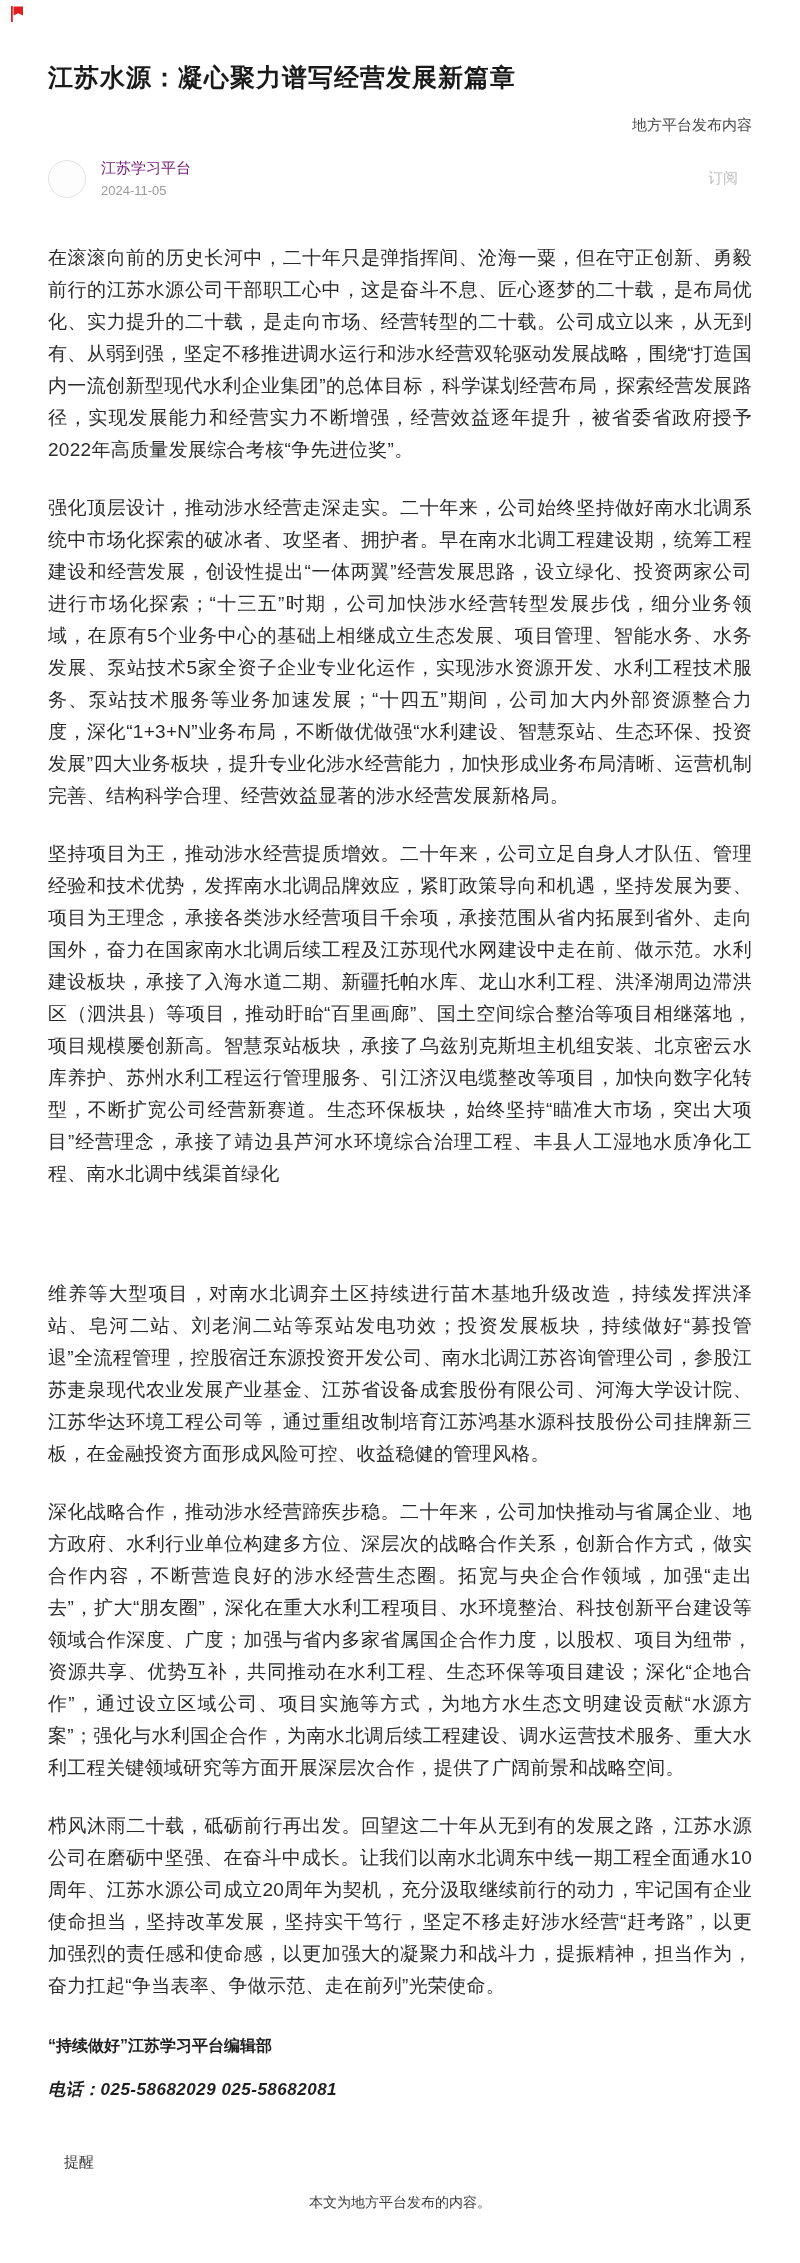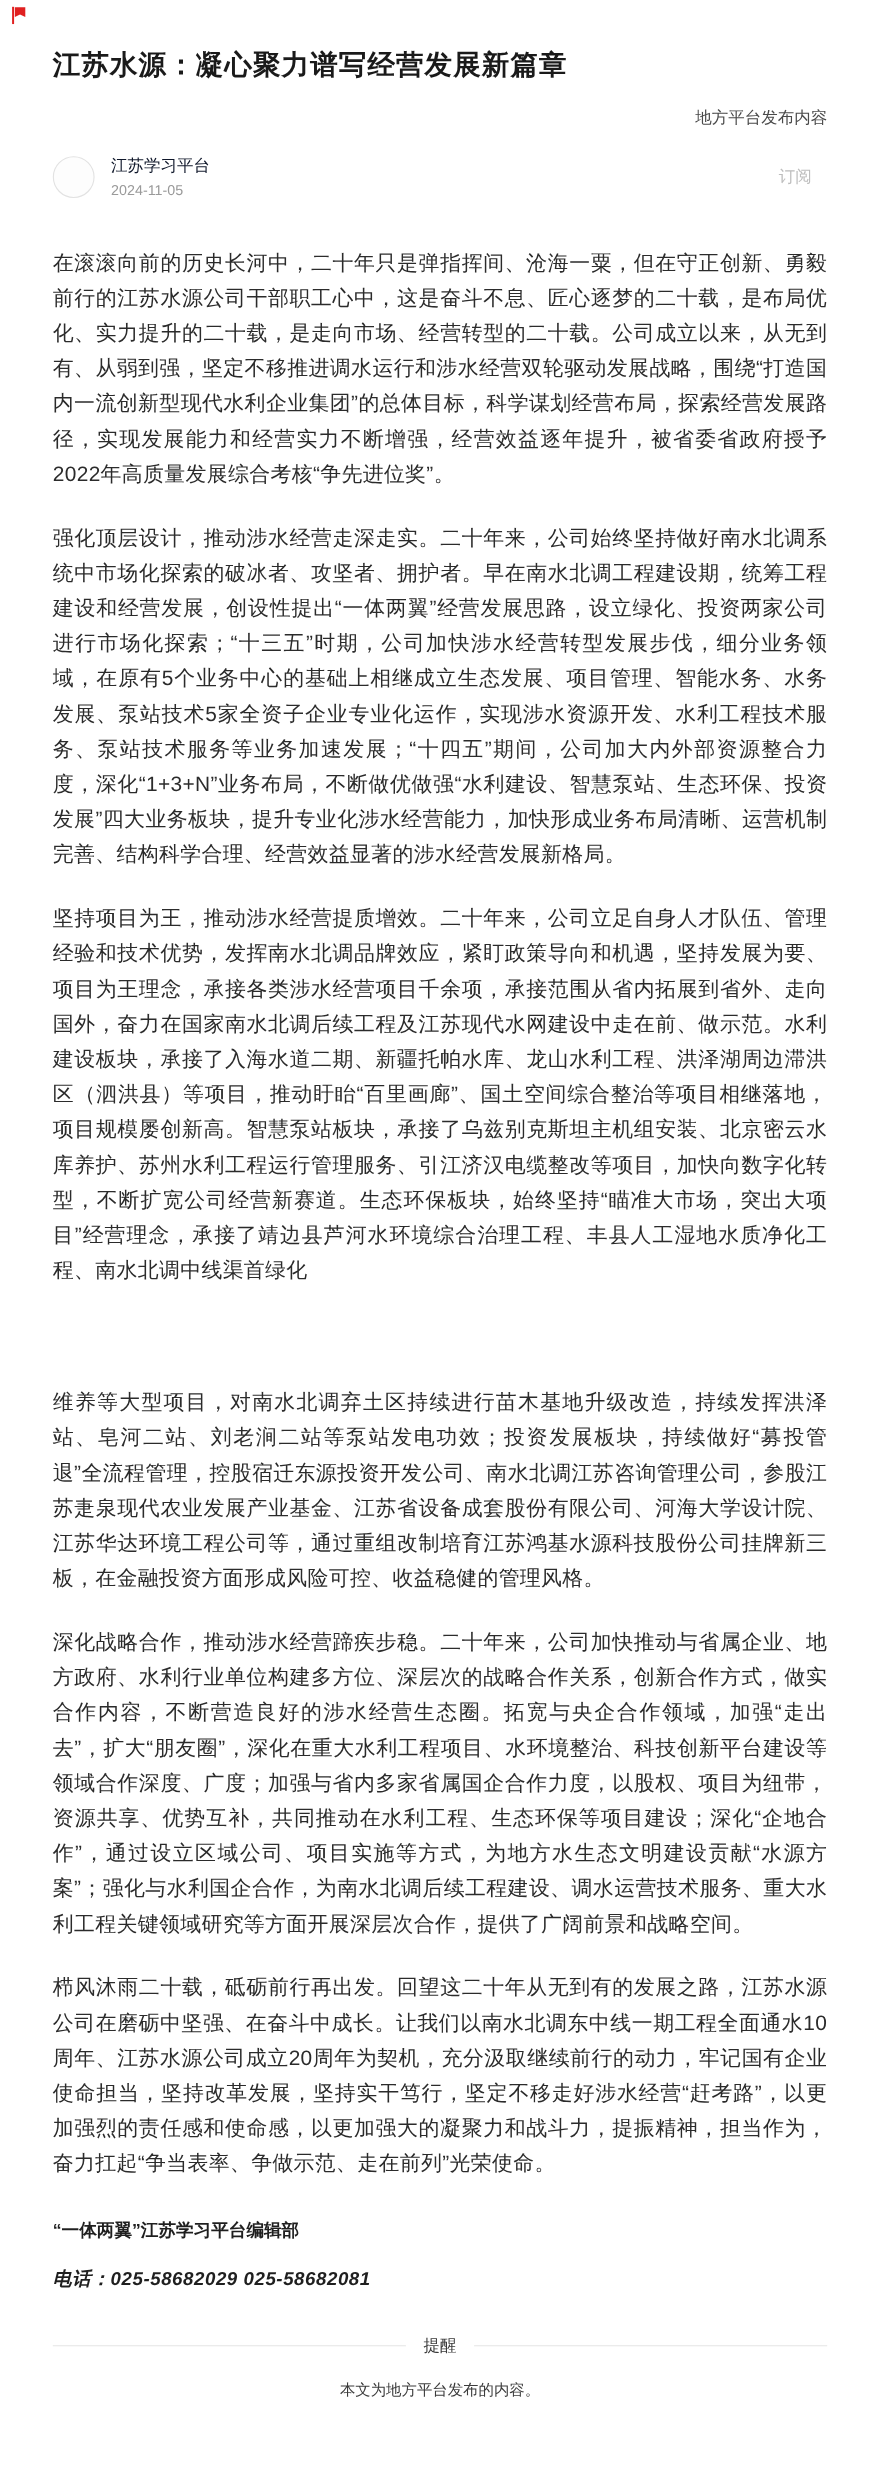--- a/index.html
+++ b/index.html
@@ -20,21 +20,21 @@
     left: 10px;
     width: 14px;
     height: 16px;
     display: block;
   }
   .container {
     padding: 0 48px;
   }
   .article-title {
     margin: 0;
-    padding-top: 42px;
+    padding-top: 60px;
     font-size: 25px;
     line-height: 34px;
     font-weight: 700;
     color: #1a1a1a;
     letter-spacing: 1px;
   }
   .article-subtitle {
     margin-top: 22px;
     margin-left: 18px;
     font-size: 15px;
@@ -55,21 +55,21 @@
     flex: 0 0 auto;
     cursor: pointer;
   }
   .publisher-info {
     margin-left: 15px;
     display: flex;
     flex-direction: column;
   }
   .publisher-name {
     font-size: 15px;
-    color: #0f172a;
+    color: #701a75;
     cursor: pointer;
   }
   .publish-date {
     margin-top: 5px;
     font-size: 13px;
     color: #9a9a9a;
   }
   .subscribe-btn {
     margin-left: auto;
     margin-right: 14px;
@@ -109,23 +109,24 @@
     letter-spacing: 0.5px;
     font-style: italic;
   }
   .footer-meta {
     margin-top: 44px;
     font-size: 13.5px;
     color: #9c9c9c;
     line-height: 26px;
   }
   .reminder-divider {
-    margin-top: 40px;
+    margin-top: 52px;
     display: flex;
-    align-items: center;
+    align-items: flex-start;
+    flex-direction: column;
   }
   .reminder-divider .line {
     flex: 1;
     height: 1px;
     background: #e6e6e6;
   }
   .reminder-divider .reminder-label {
     padding: 0 16px;
     font-size: 15px;
     color: #3a3a3a;
@@ -164,21 +165,21 @@
 
   <div class="article-body">
     <p>在滚滚向前的历史长河中，二十年只是弹指挥间、沧海一粟，但在守正创新、勇毅前行的江苏水源公司干部职工心中，这是奋斗不息、匠心逐梦的二十载，是布局优化、实力提升的二十载，是走向市场、经营转型的二十载。公司成立以来，从无到有、从弱到强，坚定不移推进调水运行和涉水经营双轮驱动发展战略，围绕“打造国内一流创新型现代水利企业集团”的总体目标，科学谋划经营布局，探索经营发展路径，实现发展能力和经营实力不断增强，经营效益逐年提升，被省委省政府授予2022年高质量发展综合考核“争先进位奖”。</p>
     <p>强化顶层设计，推动涉水经营走深走实。二十年来，公司始终坚持做好南水北调系统中市场化探索的破冰者、攻坚者、拥护者。早在南水北调工程建设期，统筹工程建设和经营发展，创设性提出“一体两翼”经营发展思路，设立绿化、投资两家公司进行市场化探索；“十三五”时期，公司加快涉水经营转型发展步伐，细分业务领域，在原有5个业务中心的基础上相继成立生态发展、项目管理、智能水务、水务发展、泵站技术5家全资子企业专业化运作，实现涉水资源开发、水利工程技术服务、泵站技术服务等业务加速发展；“十四五”期间，公司加大内外部资源整合力度，深化“1+3+N”业务布局，不断做优做强“水利建设、智慧泵站、生态环保、投资发展”四大业务板块，提升专业化涉水经营能力，加快形成业务布局清晰、运营机制完善、结构科学合理、经营效益显著的涉水经营发展新格局。</p>
     <p class="image-gap">坚持项目为王，推动涉水经营提质增效。二十年来，公司立足自身人才队伍、管理经验和技术优势，发挥南水北调品牌效应，紧盯政策导向和机遇，坚持发展为要、项目为王理念，承接各类涉水经营项目千余项，承接范围从省内拓展到省外、走向国外，奋力在国家南水北调后续工程及江苏现代水网建设中走在前、做示范。水利建设板块，承接了入海水道二期、新疆托帕水库、龙山水利工程、洪泽湖周边滞洪区（泗洪县）等项目，推动盱眙“百里画廊”、国土空间综合整治等项目相继落地，项目规模屡创新高。智慧泵站板块，承接了乌兹别克斯坦主机组安装、北京密云水库养护、苏州水利工程运行管理服务、引江济汉电缆整改等项目，加快向数字化转型，不断扩宽公司经营新赛道。生态环保板块，始终坚持“瞄准大市场，突出大项目”经营理念，承接了靖边县芦河水环境综合治理工程、丰县人工湿地水质净化工程、南水北调中线渠首绿化</p>
     <p>维养等大型项目，对南水北调弃土区持续进行苗木基地升级改造，持续发挥洪泽站、皂河二站、刘老涧二站等泵站发电功效；投资发展板块，持续做好“募投管退”全流程管理，控股宿迁东源投资开发公司、南水北调江苏咨询管理公司，参股江苏疌泉现代农业发展产业基金、江苏省设备成套股份有限公司、河海大学设计院、江苏华达环境工程公司等，通过重组改制培育江苏鸿基水源科技股份公司挂牌新三板，在金融投资方面形成风险可控、收益稳健的管理风格。</p>
     <p>深化战略合作，推动涉水经营蹄疾步稳。二十年来，公司加快推动与省属企业、地方政府、水利行业单位构建多方位、深层次的战略合作关系，创新合作方式，做实合作内容，不断营造良好的涉水经营生态圈。拓宽与央企合作领域，加强“走出去”，扩大“朋友圈”，深化在重大水利工程项目、水环境整治、科技创新平台建设等领域合作深度、广度；加强与省内多家省属国企合作力度，以股权、项目为纽带，资源共享、优势互补，共同推动在水利工程、生态环保等项目建设；深化“企地合作”，通过设立区域公司、项目实施等方式，为地方水生态文明建设贡献“水源方案”；强化与水利国企合作，为南水北调后续工程建设、调水运营技术服务、重大水利工程关键领域研究等方面开展深层次合作，提供了广阔前景和战略空间。</p>
     <p>栉风沐雨二十载，砥砺前行再出发。回望这二十年从无到有的发展之路，江苏水源公司在磨砺中坚强、在奋斗中成长。让我们以南水北调东中线一期工程全面通水10周年、江苏水源公司成立20周年为契机，充分汲取继续前行的动力，牢记国有企业使命担当，坚持改革发展，坚持实干笃行，坚定不移走好涉水经营“赶考路”，以更加强烈的责任感和使命感，以更加强大的凝聚力和战斗力，提振精神，担当作为，奋力扛起“争当表率、争做示范、走在前列”光荣使命。</p>
   </div>
 
-  <div class="footer-editorial">“一体两翼”江苏学习平台编辑部</div>
+  <div class="footer-editorial">“持续做好”江苏学习平台编辑部</div>
 
   <div class="footer-phone">电话：025-58682029 025-58682081</div>
 
 
   <div class="reminder-divider">
     <span class="line"></span>
     <span class="reminder-label">提醒</span>
     <span class="line"></span>
   </div>
 

